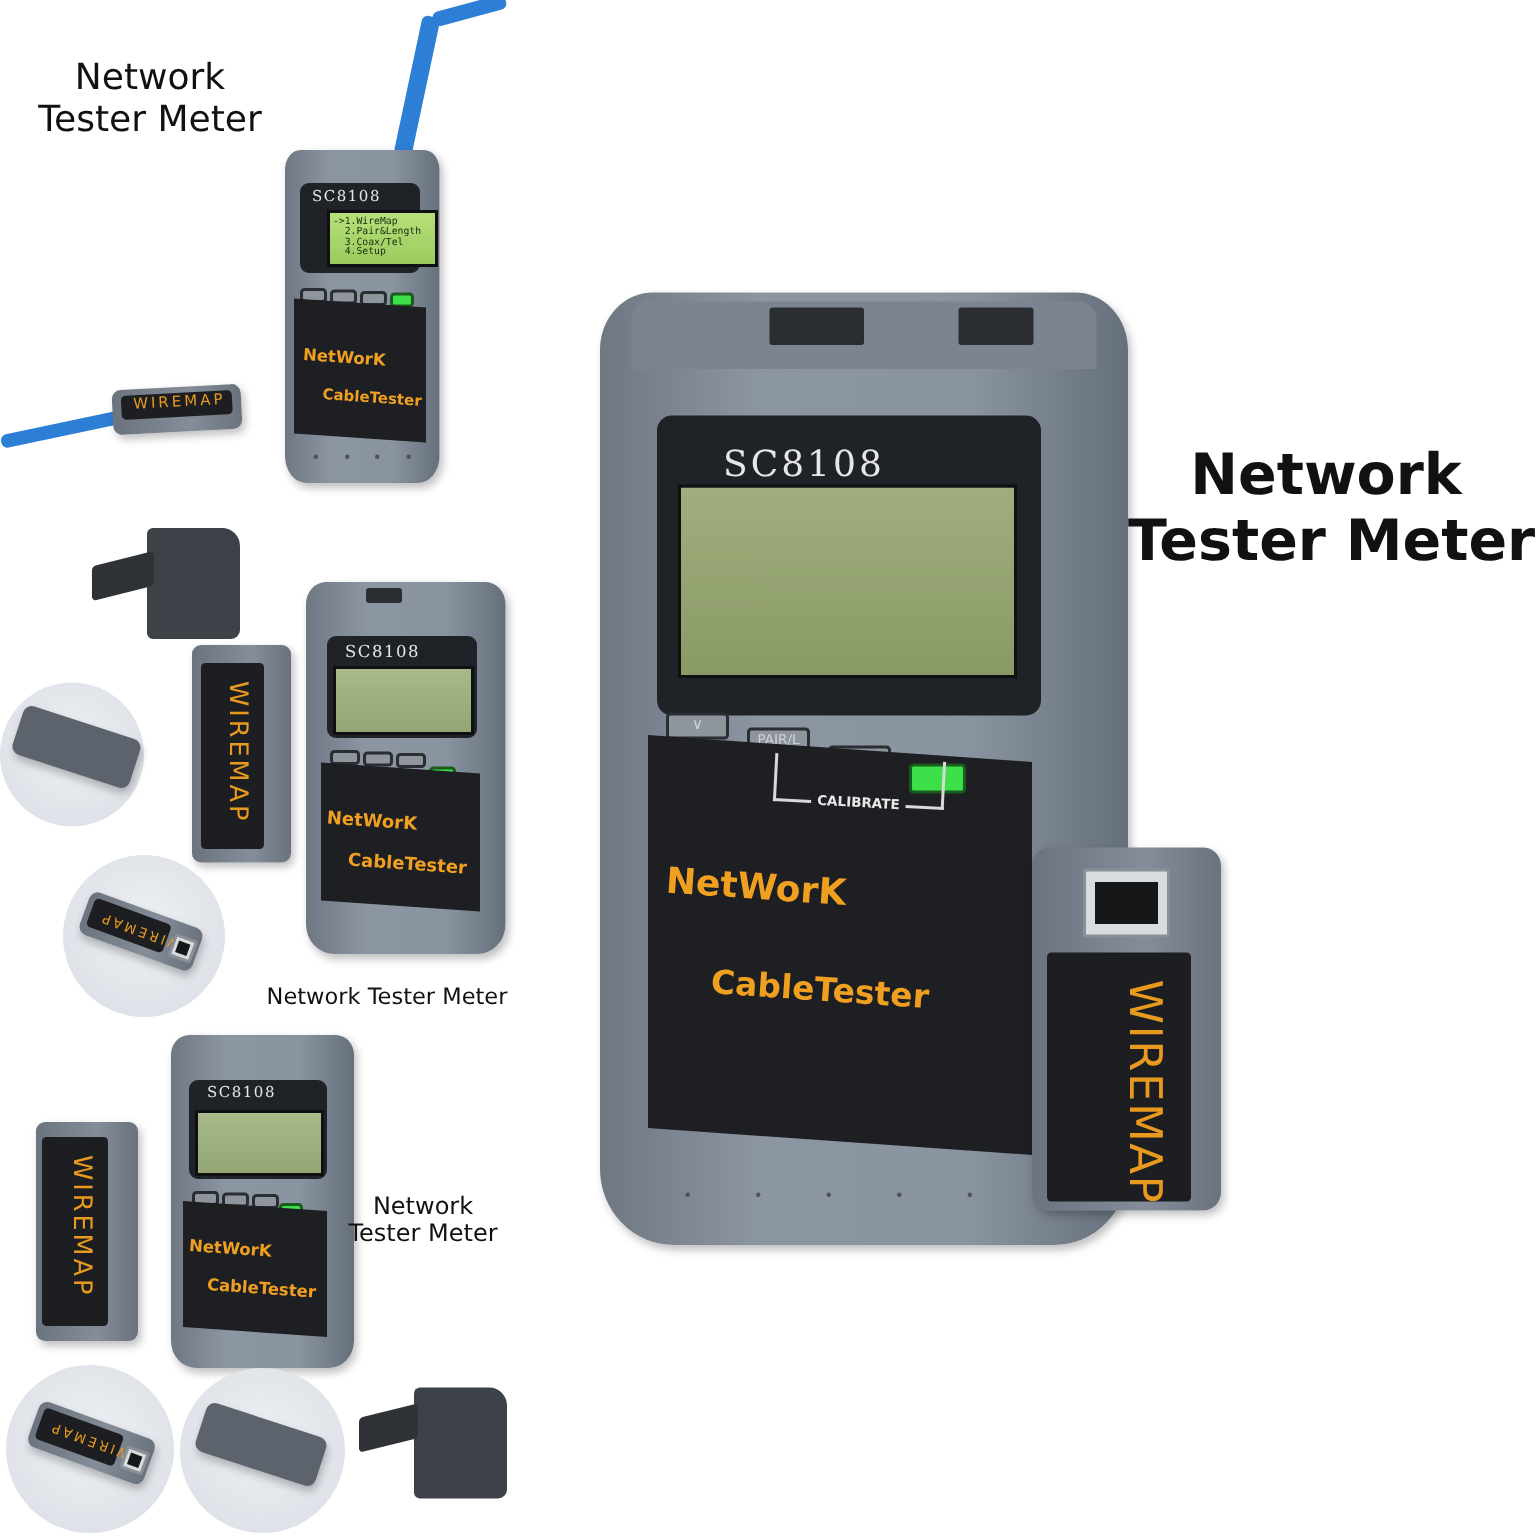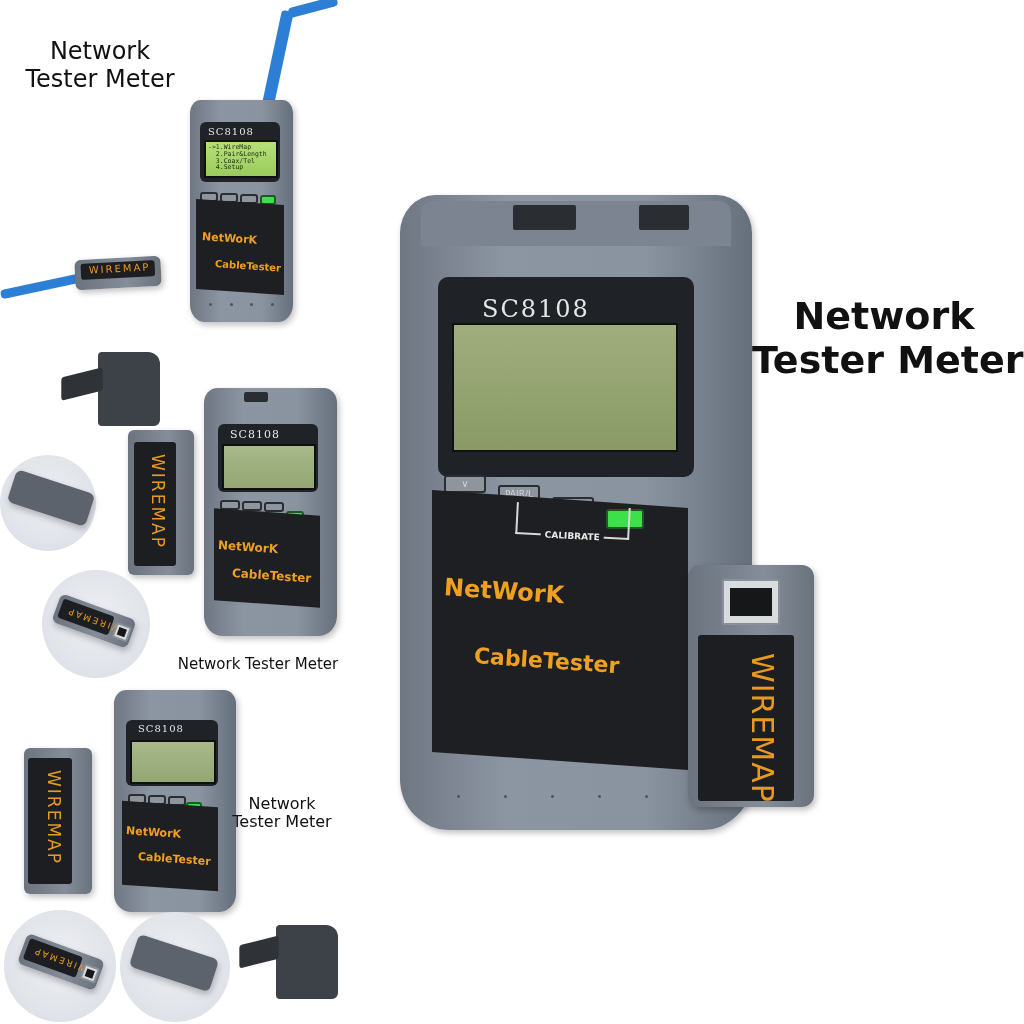--- a/index.html
+++ b/index.html
@@ -40,21 +40,21 @@
 <div class="caption" style="left:20px;top:38px;width:160px;font-size:24px;white-space:pre;">Network
 Tester Meter</div>
 
 <div class="cable" style="left:272px;top:10px;width:12px;height:95px;transform:rotate(12deg);"></div>
 <div class="cable" style="left:288px;top:2px;width:50px;height:10px;transform:rotate(-15deg);"></div>
 
 <div class="tester" style="left:190px;top:100px;width:103px;height:222px;">
   <div class="t-body"></div>
   <div class="t-bezel" style="left:10px;top:22px;width:80px;height:60px;"></div>
   <div class="t-model" style="left:18px;top:26px;font-size:10px;">SC8108</div>
-  <div class="t-lcd on" style="left:14px;top:40px;width:70px;height:34px;">
+  <div class="t-lcd on" style="left:28px;top:40px;width:70px;height:34px;">
     <div class="t-lcd-text" style="left:2px;top:2px;font-size:6.5px;">-&gt;1.WireMap
   2.Pair&amp;Length
   3.Coax/Tel
   4.Setup</div>
   </div>
   <div class="t-btn" style="left:10px;top:92px;width:14px;height:6px;"></div>
   <div class="t-btn" style="left:30px;top:93px;width:14px;height:6px;"></div>
   <div class="t-btn" style="left:50px;top:94px;width:14px;height:6px;"></div>
   <div class="t-btn green" style="left:70px;top:95px;width:12px;height:6px;"></div>
   <div class="t-panel" style="left:6px;top:102px;width:88px;height:90px;"></div>

